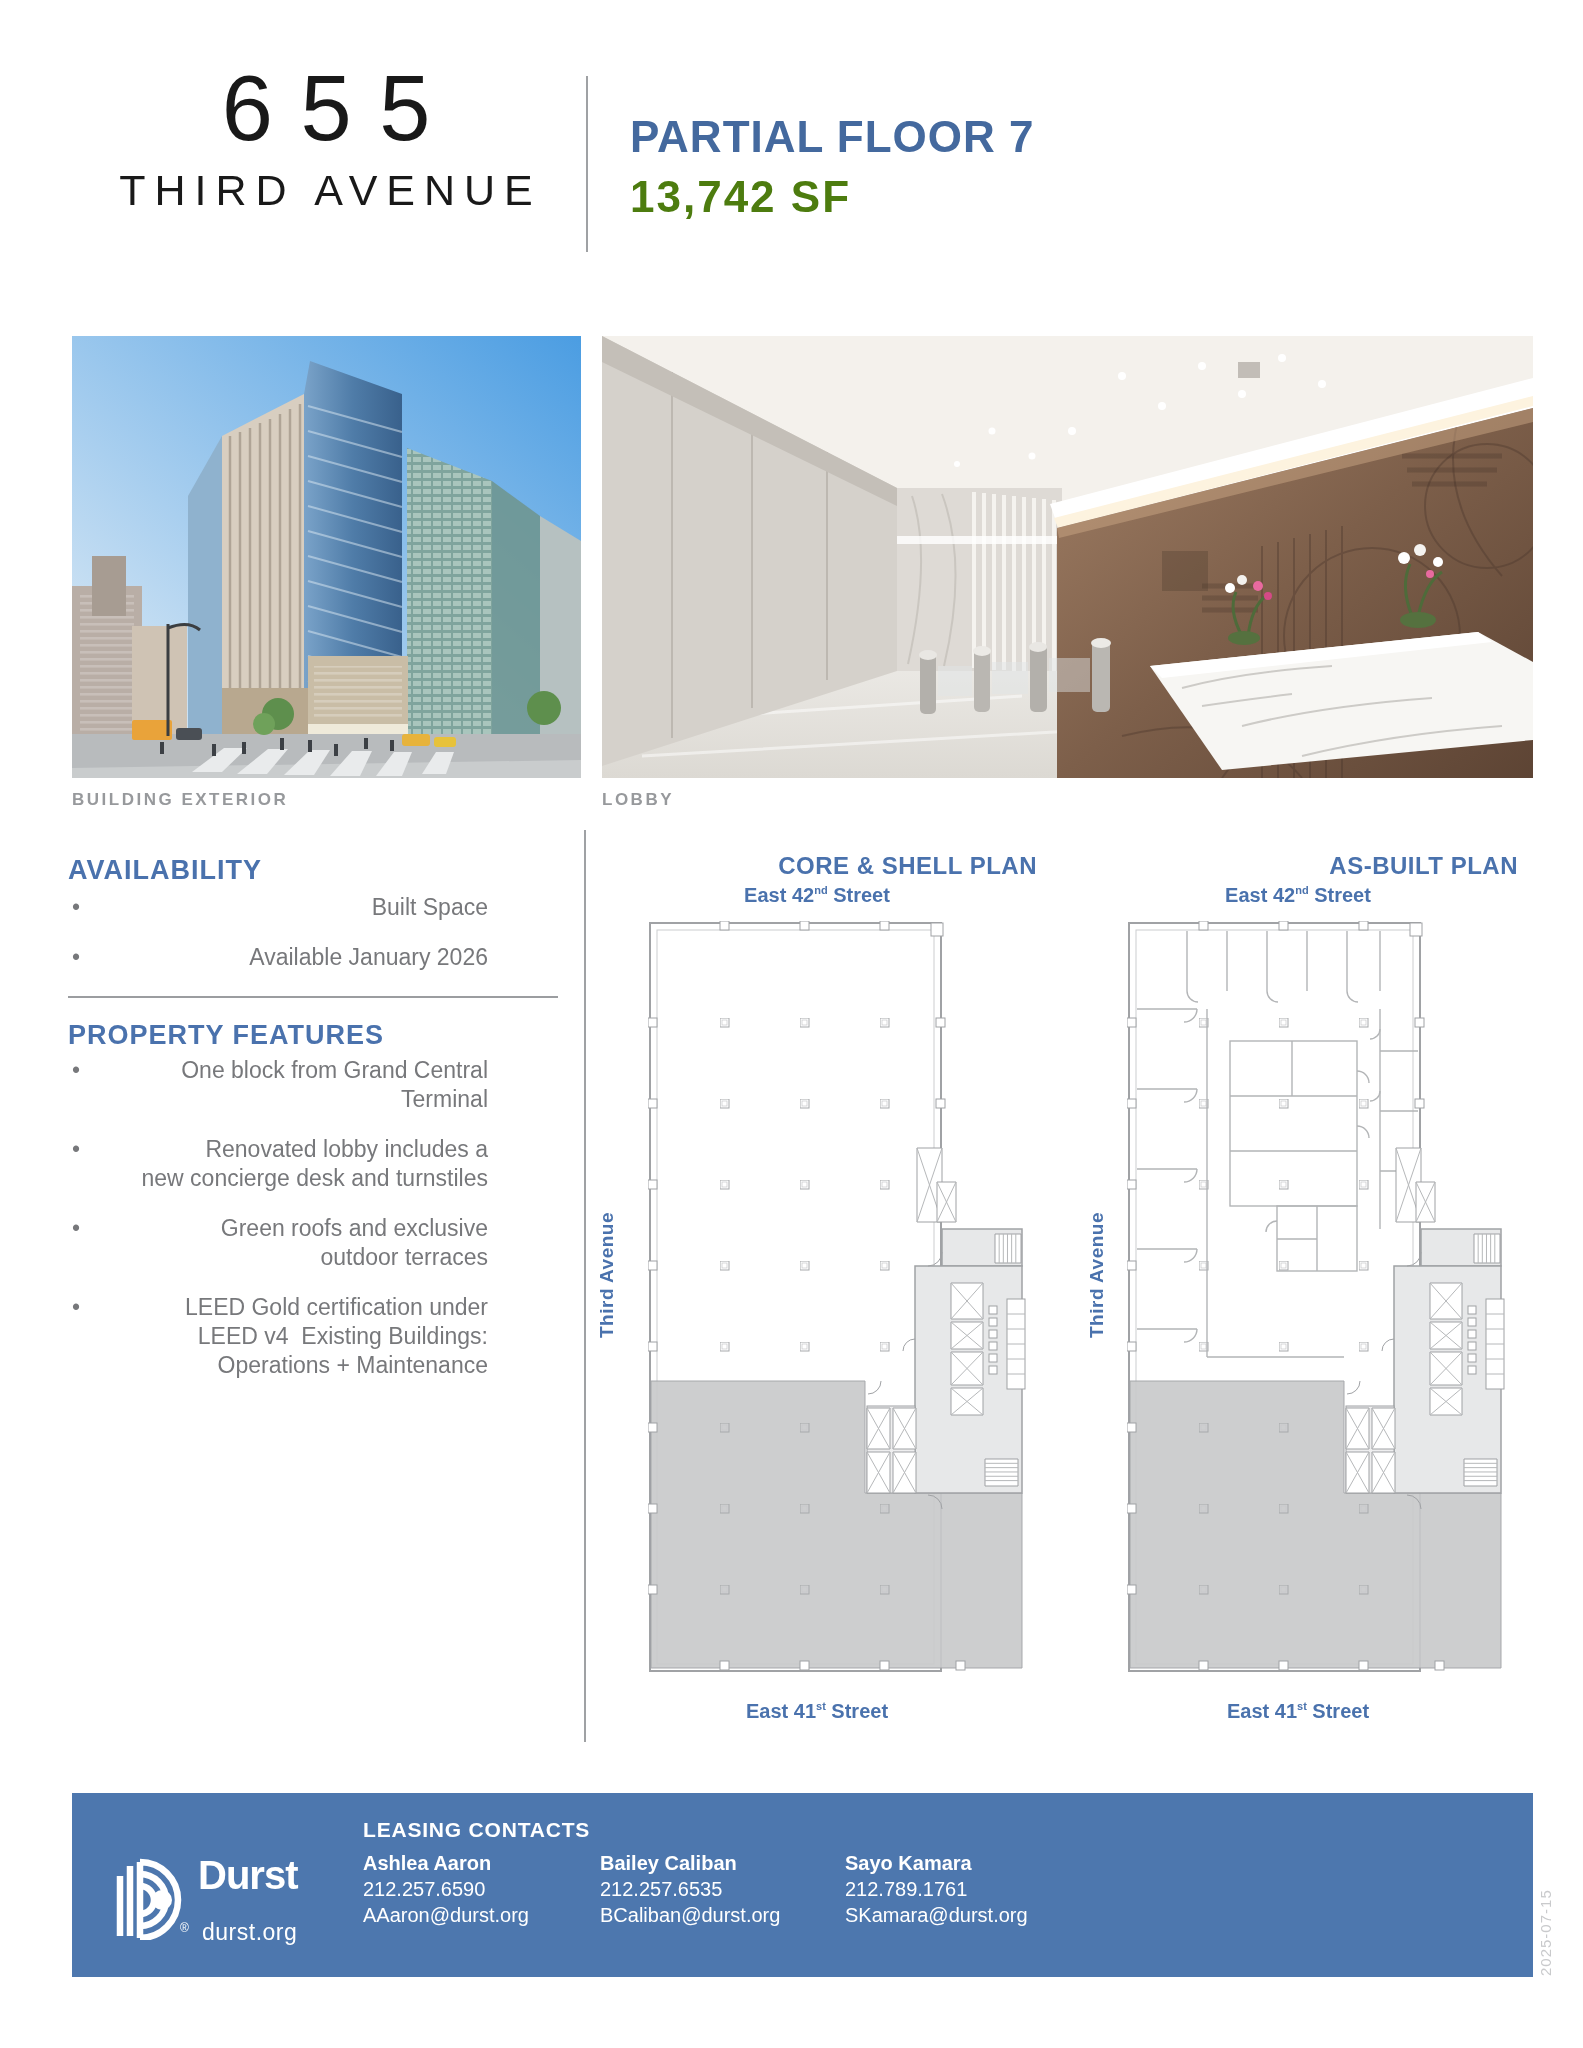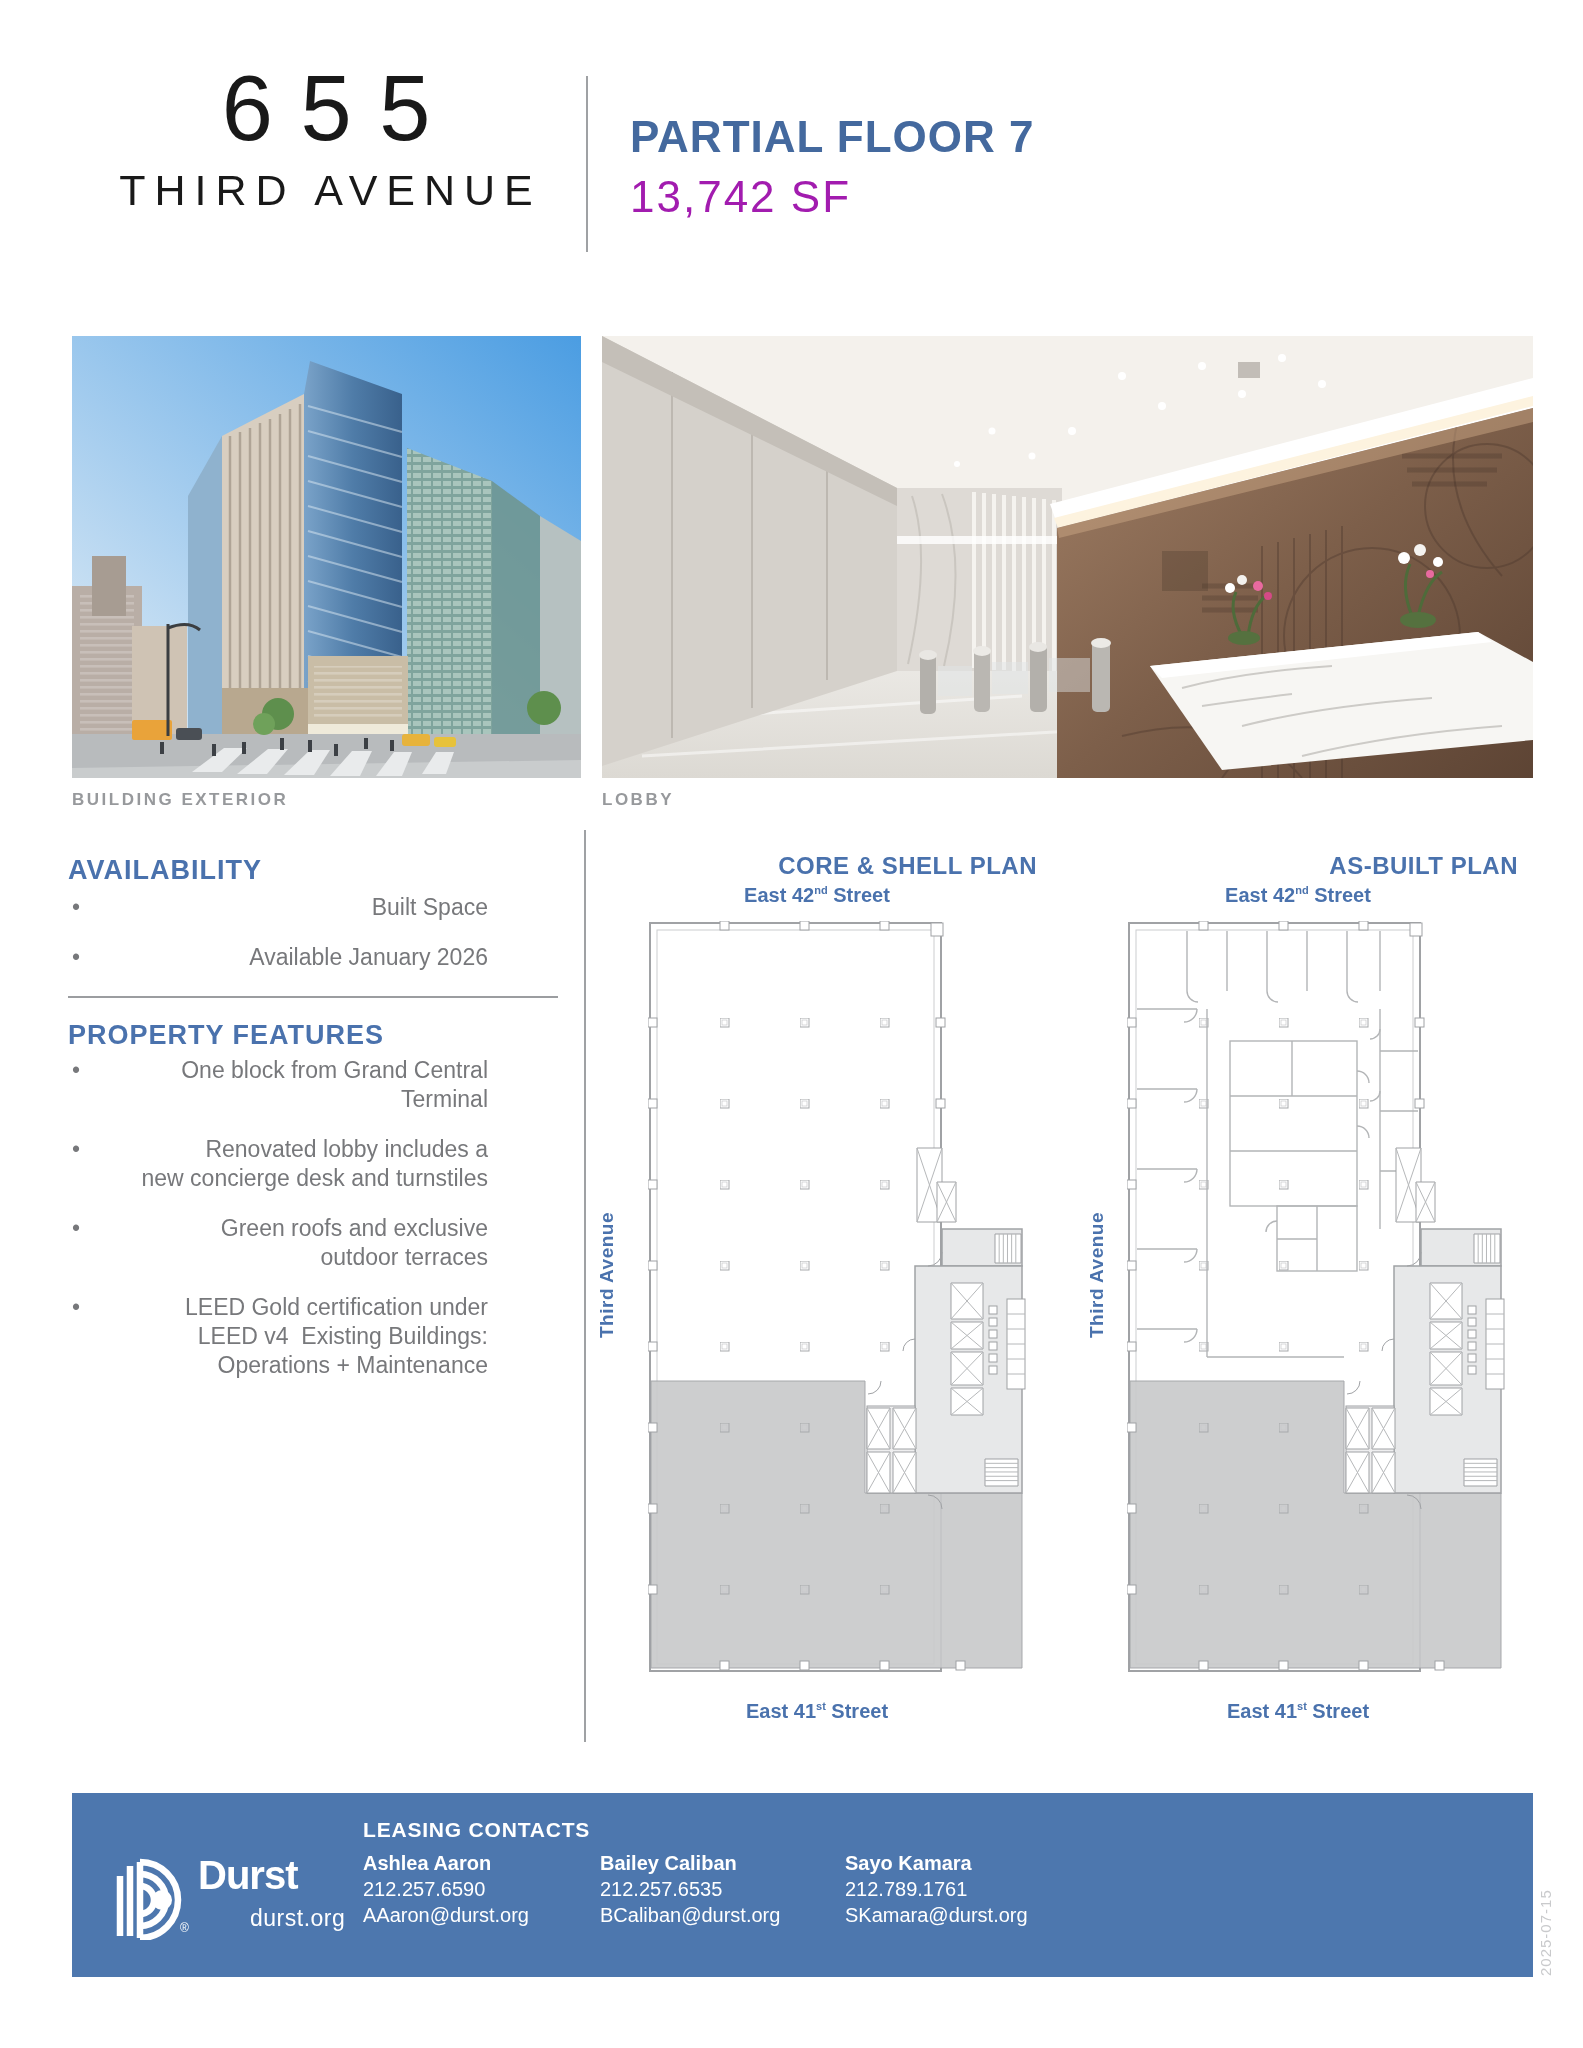--- a/index.html
+++ b/index.html
@@ -7,21 +7,21 @@
         font-family:"Liberation Sans",sans-serif;overflow:hidden;}
 
   
   .brand{position:absolute;left:72px;top:62px;width:508px;text-align:center;color:#191919;}
   .brand-number{font-size:92px;font-weight:500;letter-spacing:.30em;text-indent:.30em;line-height:1;}
   .brand-street{font-size:43px;font-weight:500;letter-spacing:9px;text-indent:9px;margin-top:12px;}
   .vline{position:absolute;background:#9fa1a4;width:2px;}
   .hd-divider{left:586px;top:76px;height:176px;}
   .title-block{position:absolute;left:630px;top:112px;}
   .title-main{font-size:44px;font-weight:bold;color:#44699e;letter-spacing:1px;}
-  .title-size{font-size:44px;font-weight:400;color:#a21caf;letter-spacing:2px;margin-top:10px;}
+  .title-size{font-size:44px;font-weight:700;color:#4d7c0f;letter-spacing:2px;margin-top:10px;}
 
   
   .photo{position:absolute;top:336px;height:442px;overflow:hidden;}
   .photo svg{display:block;}
   .photo-left{left:72px;width:509px;}
   .photo-right{left:602px;width:931px;}
   .caption{position:absolute;top:790px;font-size:17px;font-weight:bold;letter-spacing:2.5px;color:#97999c;}
   .cap-left{left:72px;} .cap-right{left:602px;}
 
   
@@ -46,21 +46,21 @@
   .ave-label{position:absolute;top:1200px;height:150px;width:26px;
              writing-mode:vertical-rl;transform:rotate(180deg);
              font-size:19px;font-weight:bold;color:#4a72ad;text-align:center;letter-spacing:.5px;}
   .ave1{left:596px;} .ave2{left:1086px;}
 
   
   .footer{position:absolute;left:72px;top:1793px;width:1461px;height:184px;background:#4d77ae;}
   .durst-mark{position:absolute;left:40px;top:55px;}
   .durst-word{position:absolute;left:126px;top:62px;color:#fff;font-size:40px;font-weight:bold;letter-spacing:-1px;line-height:1;}
   .durst-reg{position:absolute;left:108px;top:128px;color:#fff;font-size:12px;}
-  .durst-site{position:absolute;left:130px;top:112px;color:#fff;font-size:23px;letter-spacing:.5px;margin-left:48px;}
+  .durst-site{position:absolute;left:130px;top:126px;color:#fff;font-size:23px;letter-spacing:.5px;}
   .lc-head{position:absolute;left:291px;top:25px;color:#fff;font-size:21px;font-weight:bold;letter-spacing:.8px;}
   .contact{position:absolute;top:57px;color:#fff;font-size:20px;line-height:26px;}
   .contact .c-name{font-weight:bold;}
   .c0{left:291px;} .c1{left:528px;} .c2{left:773px;}
 
   .date-stamp{position:absolute;left:1537px;top:1876px;height:100px;
               writing-mode:vertical-rl;transform:rotate(180deg);
               color:#c9cacc;font-size:15px;letter-spacing:1px;}
   .sup{font-size:.55em;vertical-align:super;font-weight:bold;}
 </style>

